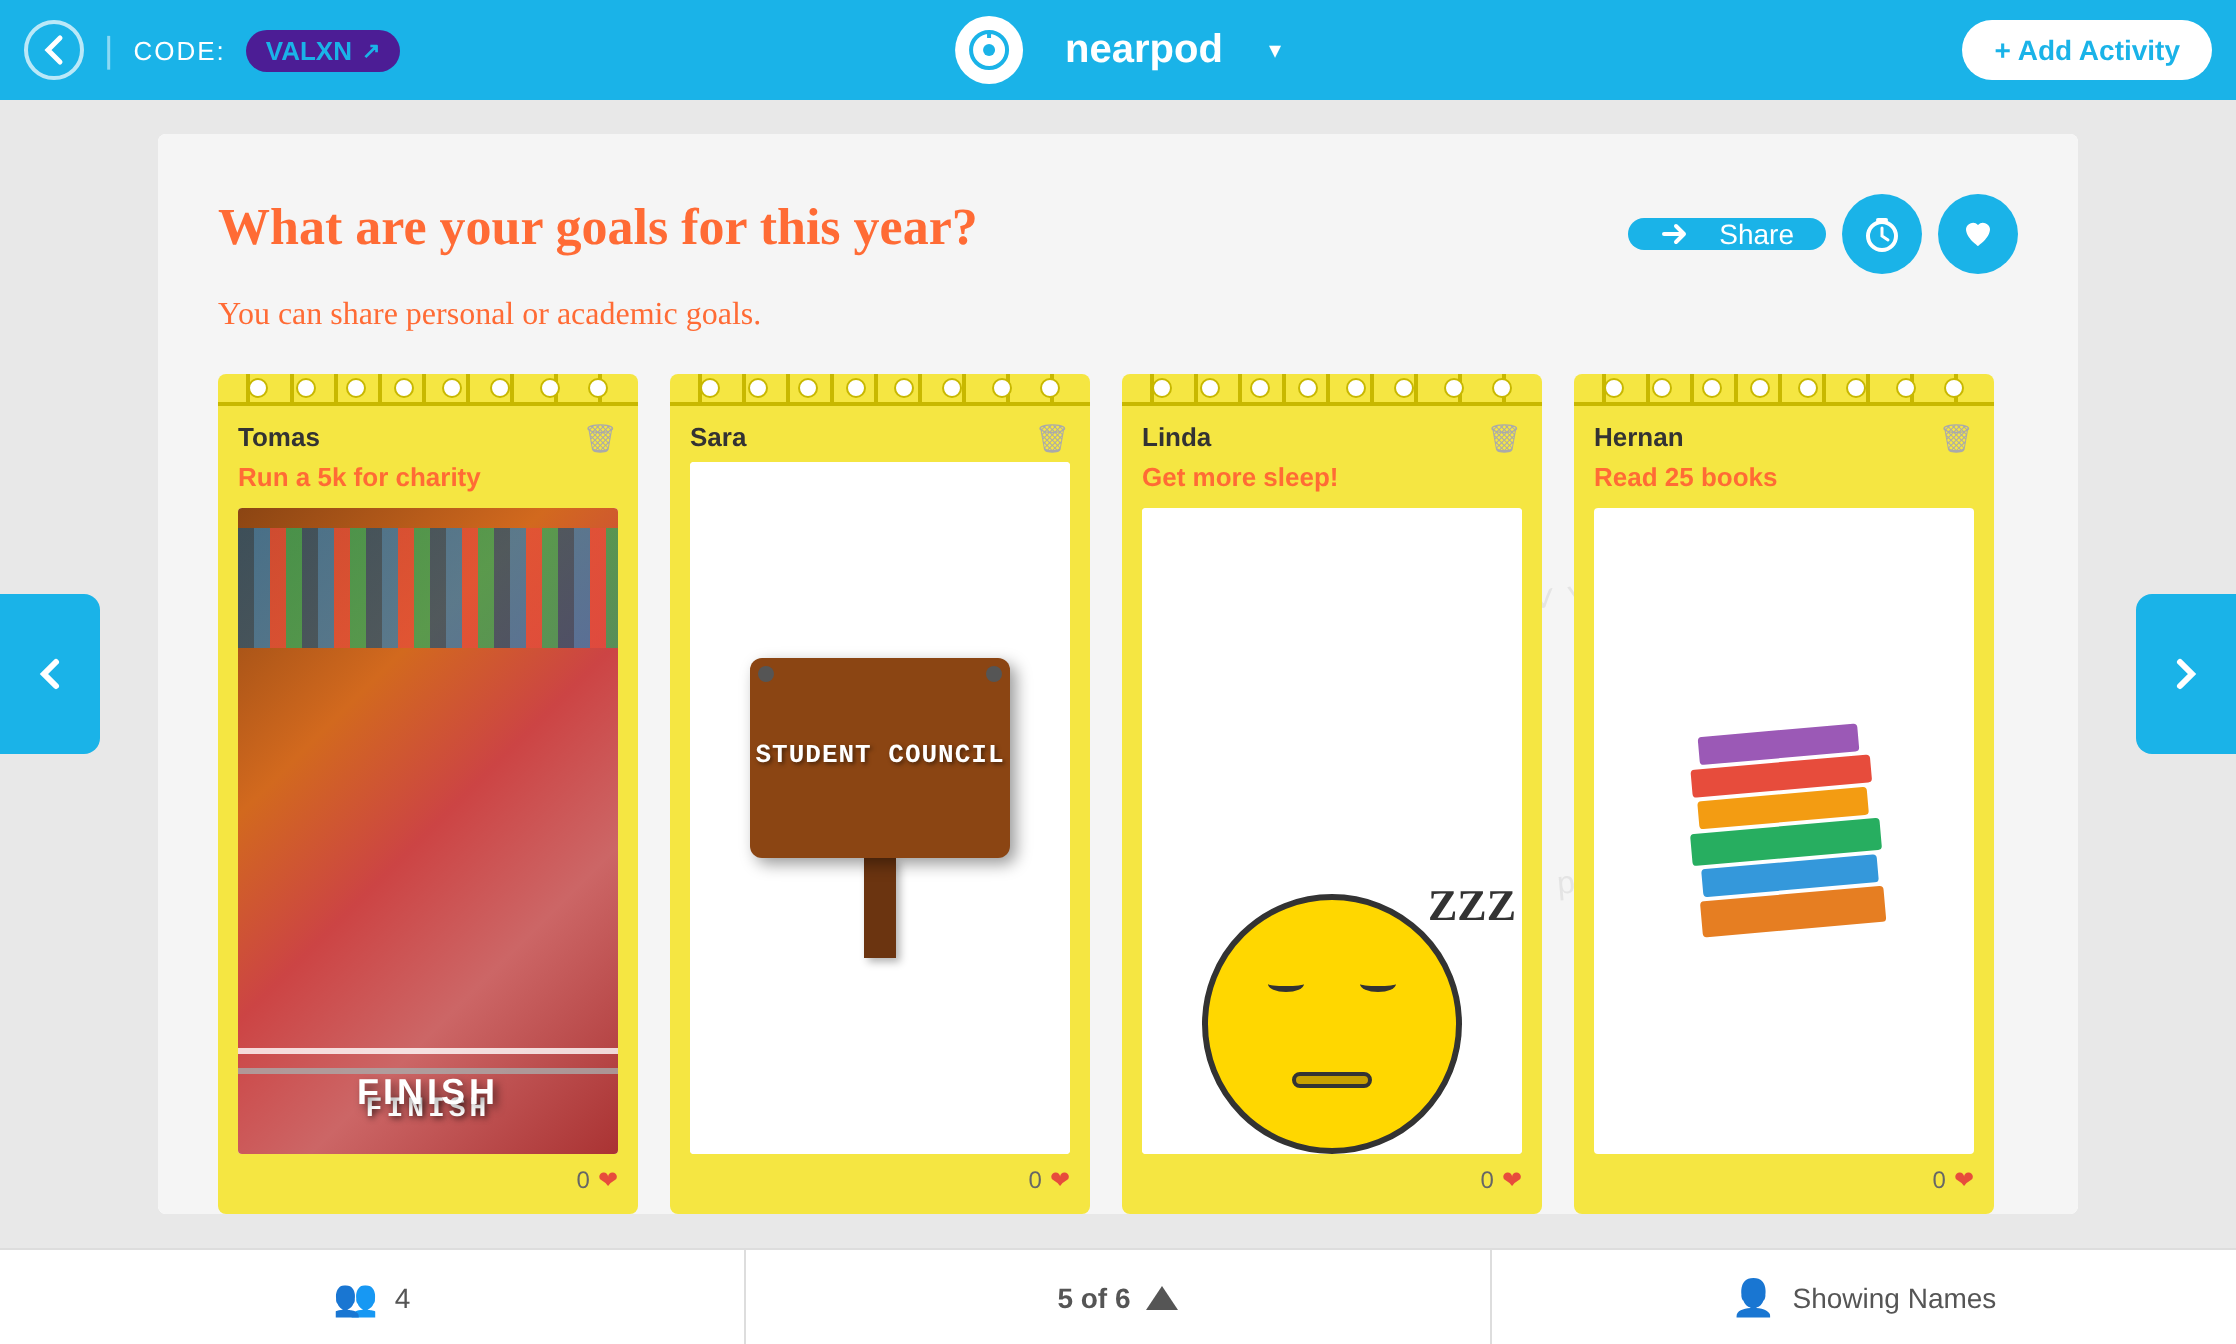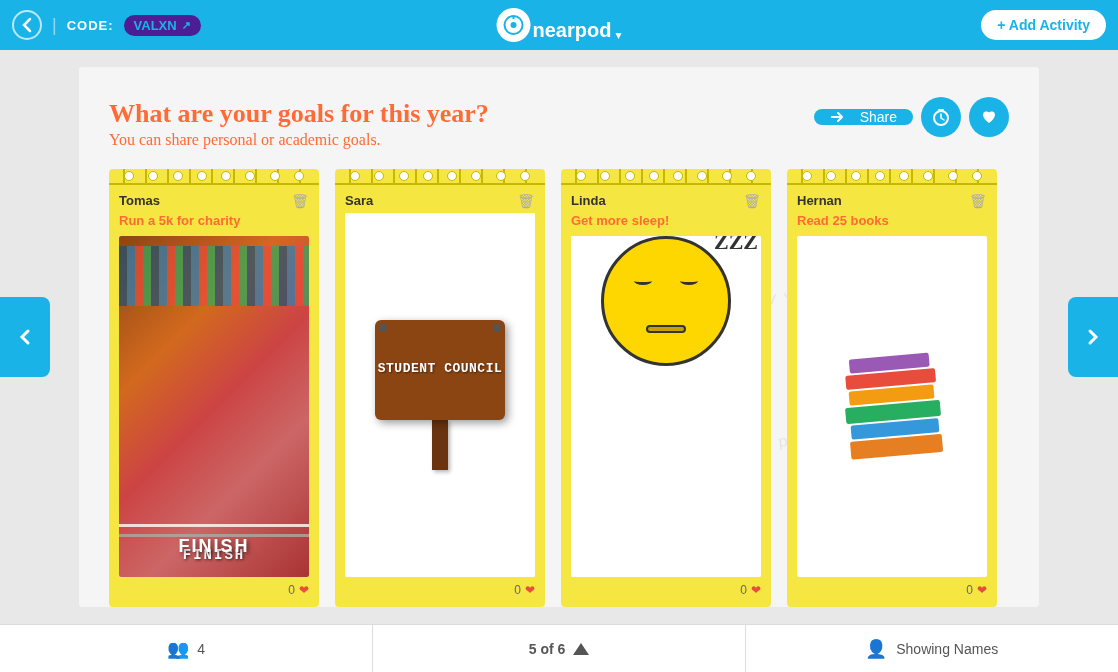--- a/index.html
+++ b/index.html
@@ -15,31 +15,31 @@
     }
     .nav-left { display: flex; align-items: center; gap: 10px; }
     .back-btn {
       width: 30px; height: 30px;
       border: 2px solid rgba(255,255,255,0.7);
       border-radius: 50%;
       display: flex; align-items: center; justify-content: center;
       color: white; cursor: pointer; font-size: 14px;
     }
     .nav-divider { color: rgba(255,255,255,0.5); font-size: 18px; }
-    .code-label { color: white; font-size: 13px; font-weight: bold; letter-spacing: 1px; }
+    .code-label { color: white; font-size: 13px; font-weight: normal; letter-spacing: 1px; }
     .code-badge {
       background: #4c1d95; color: #1ab3e8;
       border-radius: 12px; padding: 3px 10px;
       font-size: 13px; font-weight: bold;
       display: flex; align-items: center; gap: 5px;
     }
     .code-badge .ext-icon { font-size: 11px; color: #1ab3e8; }
     .nav-center {
       position: absolute; left: 50%; transform: translateX(-50%);
-      display: flex; align-items: flex-end; gap: 2px;
+      display: flex; align-items: center; gap: 21px;
     }
     .logo-circle {
       width: 34px; height: 34px;
       background: white; border-radius: 50%;
       display: flex; align-items: center; justify-content: center;
       font-size: 18px; color: #1ab3e8; font-weight: bold;
     }
     .logo-text { color: white; font-size: 20px; font-weight: bold; }
     .logo-caret { color: white; font-size: 12px; margin-left: 2px; }
     .add-activity-btn {
@@ -94,21 +94,21 @@
     .slide-content {
       position: relative; z-index: 2;
       padding: 30px 30px 0 30px;
       height: 100%;
       display: flex; flex-direction: column;
     }
 
     .slide-header { display: flex; justify-content: space-between; align-items: flex-start; margin-bottom: 20px; }
 
     .slide-title { color: #ff6b35; font-size: 26px; font-weight: bold; font-family: 'Georgia', serif; line-height: 1.3; }
-    .slide-subtitle { color: #ff6b35; font-size: 16px; margin-top: 0; font-family: 'Georgia', serif; }
+    .slide-subtitle { color: #ff6b35; font-size: 16px; margin-top: 18px; font-family: 'Georgia', serif; }
 
     .slide-actions { display: flex; gap: 8px; align-items: center; }
     .share-btn {
       background: #1ab3e8; color: white;
       border: none; border-radius: 20px;
       padding: 0 16px; font-size: 14px;
       cursor: pointer; display: flex; align-items: center; gap: 16px;
     }
     .icon-btn {
       width: 40px; height: 40px;
@@ -227,21 +227,21 @@
     .sign-post {
       width: 16px; height: 50px;
       background: #6B3410;
       box-shadow: 2px 2px 4px rgba(0,0,0,0.3);
     }
 
     
     .img-sleep {
       width: 100%; height: 100%;
       background: white;
-      display: flex; align-items: flex-start; justify-content: center;
+      display: flex; align-items: flex-end; justify-content: center;
       position: relative;
     }
     .emoji-face {
       width: 130px; height: 130px;
       background: #FFD700;
       border-radius: 50%;
       border: 3px solid #333;
       position: relative;
       display: flex; align-items: center; justify-content: center;
     }

